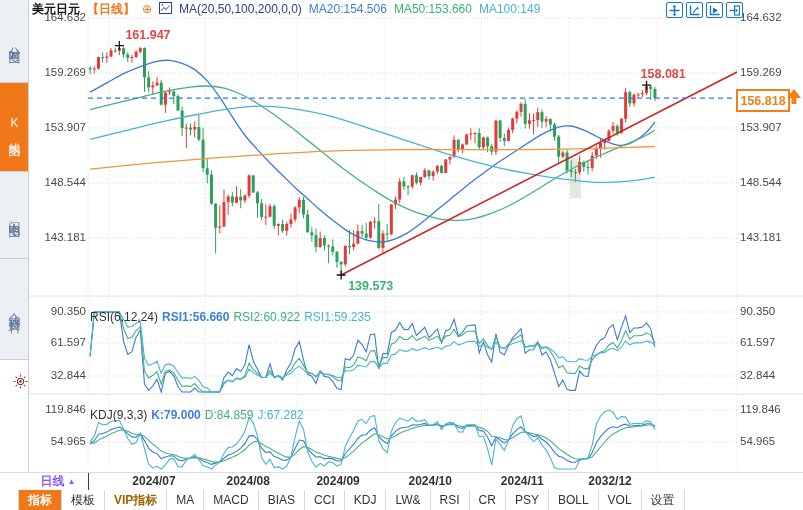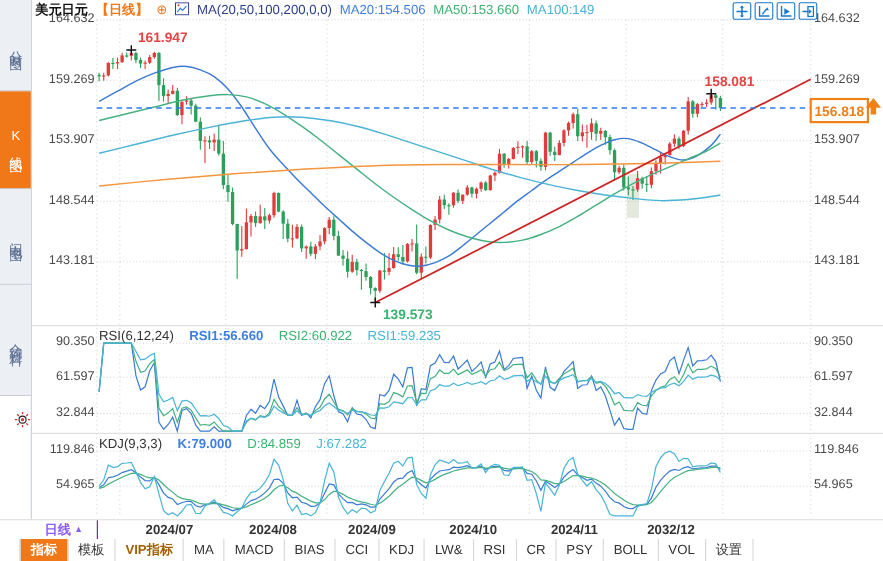--- a/index.html
+++ b/index.html
@@ -21,21 +21,21 @@
   .malab{color:#2c3f8e;}
   .ma20{color:#3e7fe0;} .ma50{color:#3cb371;} .ma100{color:#49b4d6;}
   #hdr-btns{left:666px;top:2px;display:flex;gap:3px;z-index:5;}
   .hbtn{width:15px;height:14px;border:1px solid #1878c8;background:#fff;border-radius:2px;
         display:flex;align-items:center;justify-content:center;cursor:pointer;}
   
   .tick{position:absolute;font-size:11.5px;color:#4a4a4a;z-index:3;}
   .tick.l{width:56px;text-align:right;left:30px;}
   .tick.r{left:740px;text-align:left;}
   
-  .pane-hdr{position:absolute;left:90px;display:flex;gap:14px;font-size:12px;white-space:nowrap;z-index:3;}
+  .pane-hdr{position:absolute;left:90px;display:flex;gap:4px;font-size:12px;white-space:nowrap;z-index:3;margin-top:12px;}
   .ph-title{color:#333;}
   .c-blue{color:#3e7fe0;font-weight:bold;} .c-green{color:#3cb371;} .c-cyan{color:#49b4d6;}
   
   #pricebox{left:736px;top:89px;width:50px;height:19px;border:2px solid #f08018;background:#fff;
             color:#f08018;font-size:12.5px;font-weight:600;display:flex;align-items:center;justify-content:center;z-index:6;}
   
   #xrow{left:0;top:472px;width:803px;height:18px;background:#fff;border-top:1px solid #dcdcdc;border-bottom:1px solid #cfcfcf;z-index:4;}
   #period-cell{position:absolute;left:28px;top:0;width:60px;height:17px;border-right:1px solid #701a75;
                display:flex;align-items:center;justify-content:center;gap:3px;color:#8b5cf6;font-weight:700;font-size:12px;cursor:pointer;}
   #period-cell .tri{font-size:8px;}

